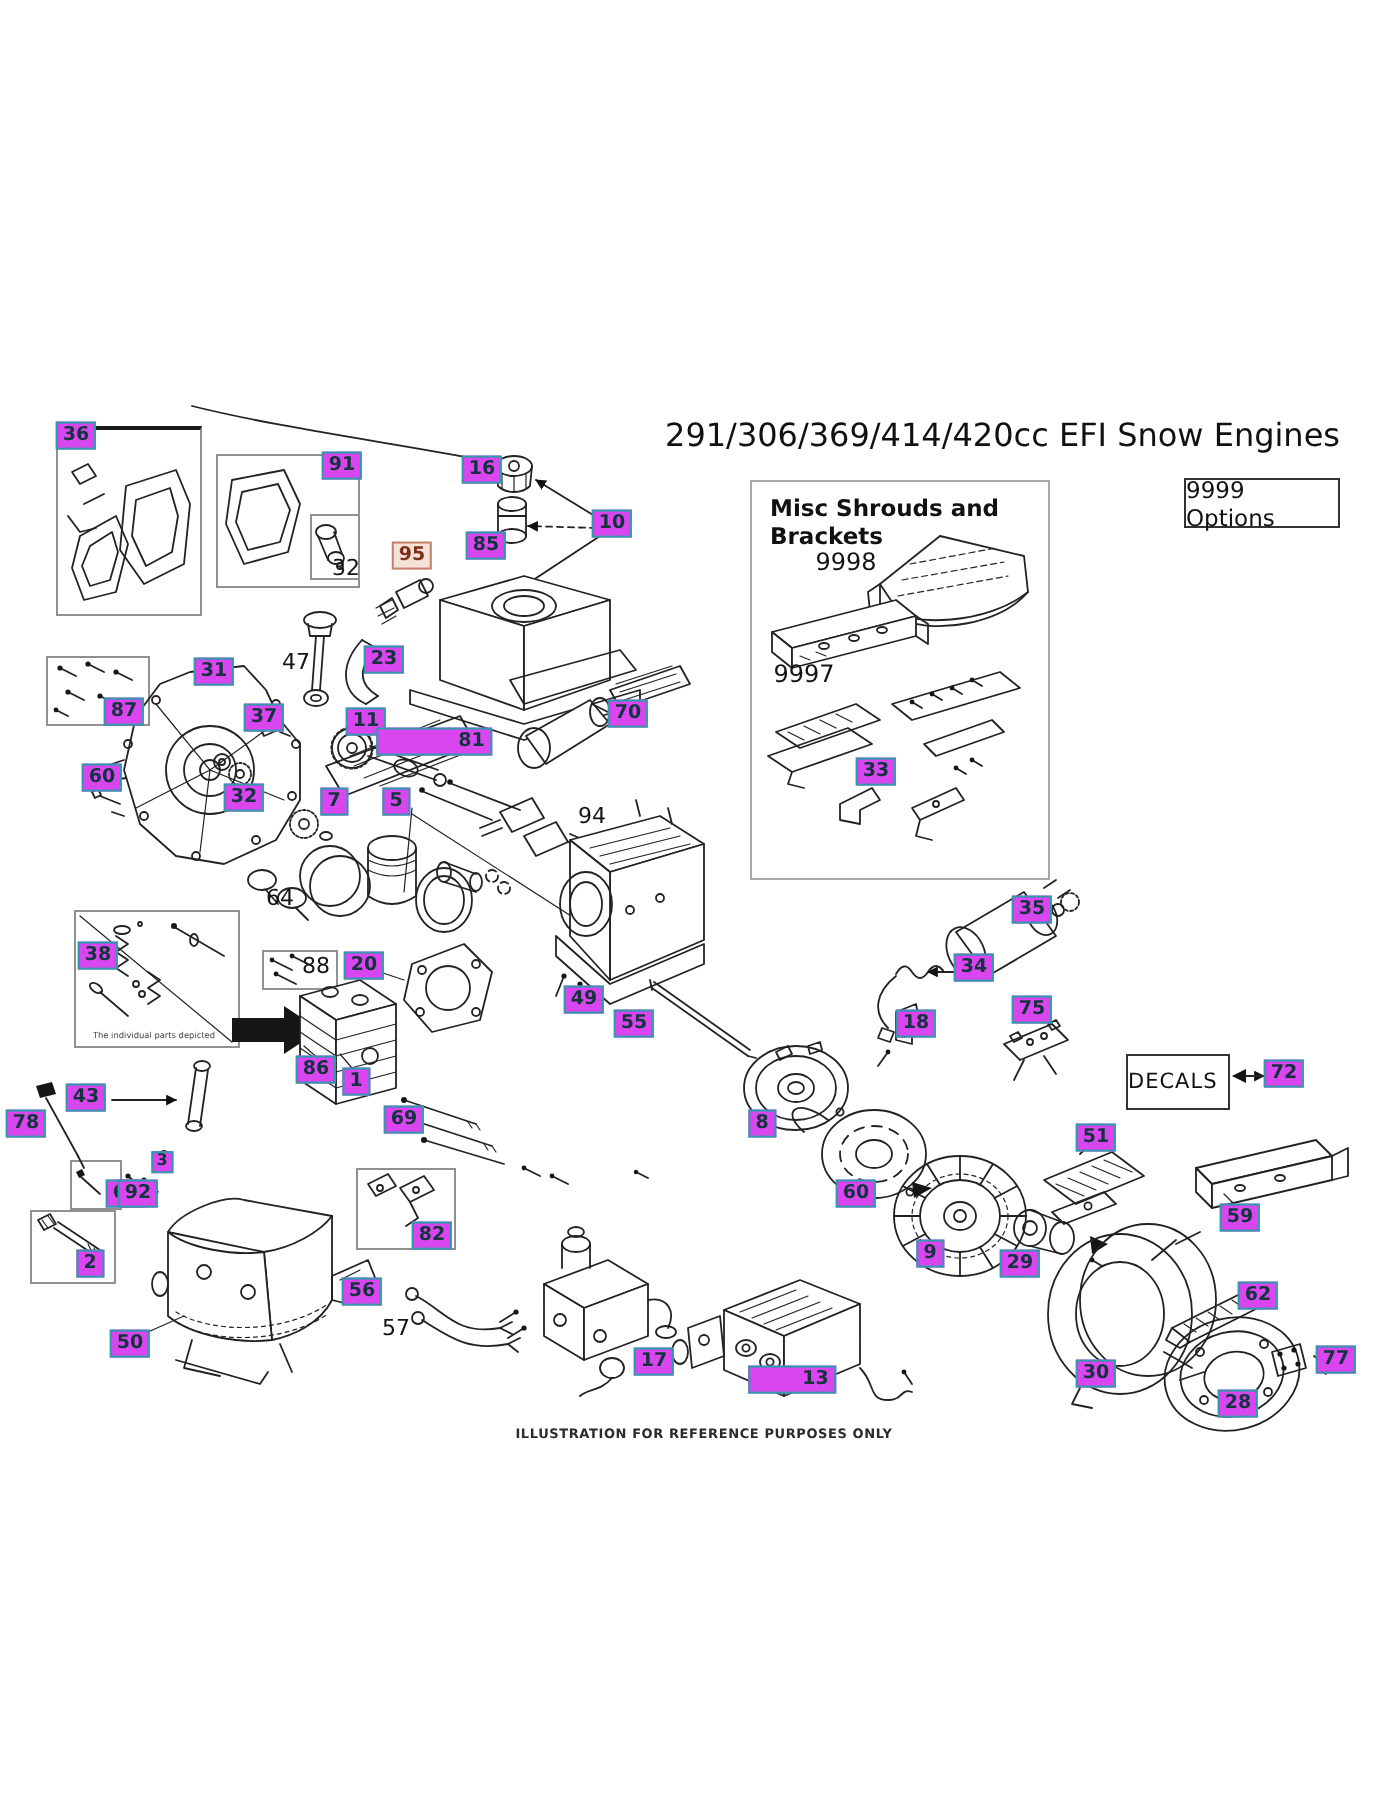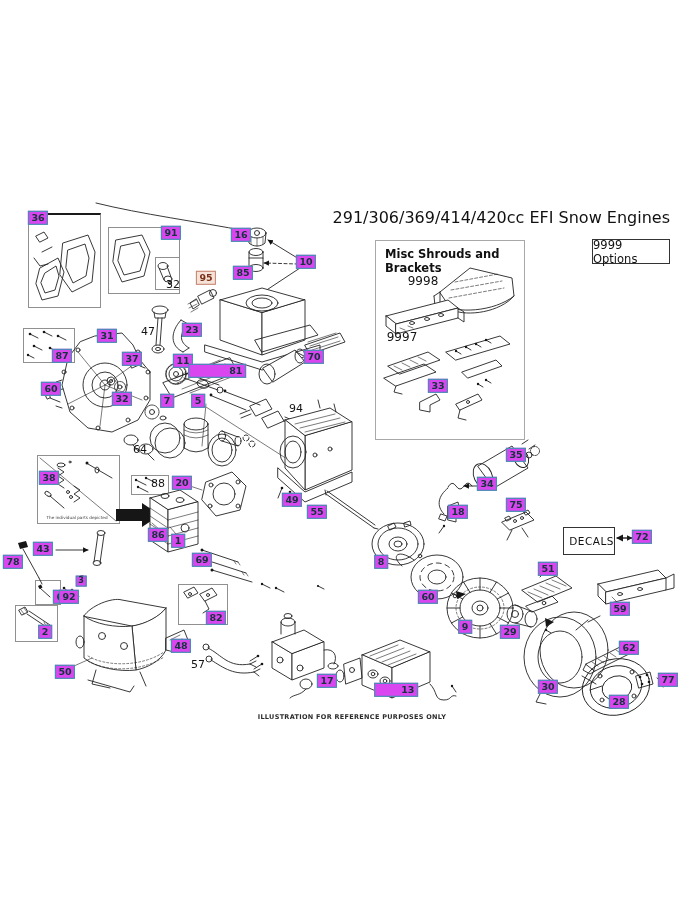--- a/index.html
+++ b/index.html
@@ -18,21 +18,21 @@
          font-size:11px;line-height:1;white-space:nowrap;}
   #title{position:absolute;top:208px;right:18px;font-size:16px;color:#111;z-index:4;}
   #options-box{position:absolute;left:592px;top:239px;width:76px;height:23px;z-index:4;
                border:1px solid #333;background:#fff;display:flex;align-items:center;
                justify-content:center;font-size:11.5px;color:#111;}
   #misc-box{position:absolute;left:375px;top:240px;width:148px;height:198px;z-index:1;
             border:1.5px solid #a8a8a8;background:#fff;}
   #misc-title{position:absolute;left:9px;top:6px;font-size:11.5px;font-weight:600;color:#111;}
   #decals-box{position:absolute;left:563px;top:527px;width:50px;height:26px;z-index:4;
               border:1.2px solid #333;background:#fff;display:flex;align-items:center;
-              justify-content:flex-end;font-size:10.5px;letter-spacing:.5px;color:#111;}
+              justify-content:flex-start;font-size:10.5px;letter-spacing:.5px;color:#111;}
   #footer{position:absolute;left:352px;top:713px;transform:translateX(-50%);z-index:4;
           font-size:6.5px;font-weight:bold;letter-spacing:.3px;color:#2b2b2b;white-space:nowrap;}
   .ink *{stroke:#222;stroke-width:.9;fill:none;stroke-linecap:round;stroke-linejoin:round;}
   .ink .wf{fill:#fff;}
   .ink .bk{fill:#161616;stroke:none;}
   .ink .thin{stroke-width:.6;}
   .ink text{stroke:none;fill:#444;}
 </style>
 </head>
 <body>
@@ -646,21 +646,21 @@
       <div class="callout" style="left: 548px; top: 569px;">51</div>
       <div class="callout sm" style="left: 81px; top: 581px;">3</div>
       <div class="callout" style="left: 63px; top: 597px;">65</div>
       <div class="callout" style="left: 69px; top: 597px;">92</div>
       <div class="callout" style="left: 428px; top: 597px;">60</div>
       <div class="callout" style="left: 620px; top: 609px;">59</div>
       <div class="callout" style="left: 216px; top: 618px;">82</div>
       <div class="callout" style="left: 465px; top: 627px;">9</div>
       <div class="callout" style="left: 510px; top: 632px;">29</div>
       <div class="callout" style="left: 45px; top: 632px;">2</div>
-      <div class="callout" style="left: 181px; top: 646px;">48</div>
+      <div class="callout" style="left: 181px; top: 646px;">56</div>
       <div class="callout" style="left: 629px; top: 648px;">62</div>
       <div class="callout" style="left: 65px; top: 672px;">50</div>
       <div class="callout" style="left: 327px; top: 681px;">17</div>
       <div class="callout" style="left: 668px; top: 680px;">77</div>
       <div class="callout" style="left: 548px; top: 687px;">30</div>
       <div class="callout" style="left: 396px; top: 690px; padding-left: 26px;">13</div>
       <div class="callout" style="left: 619px; top: 702px;">28</div>
     </div>
   <div id="plain-layer">
       <div class="plain" style="left: 173px; top: 284px;">32</div>

